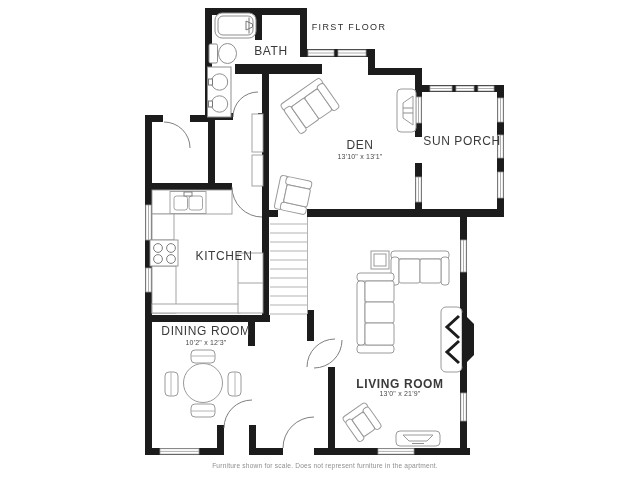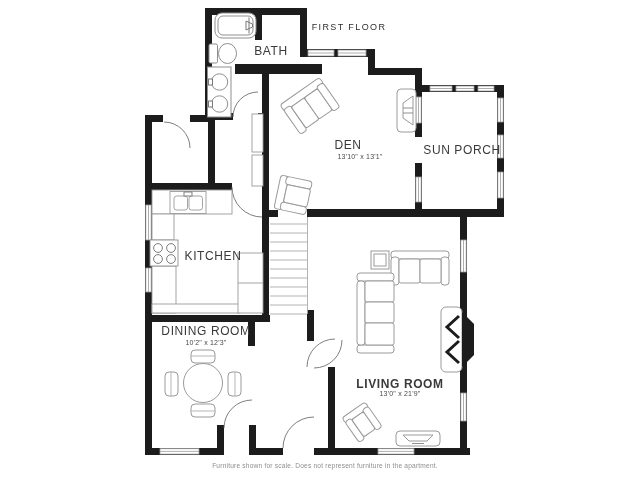--- a/index.html
+++ b/index.html
@@ -268,26 +268,26 @@
       <line x1="191" y1="411" x2="215" y2="411" stroke="#b5b5b5"></line>
       <line x1="171" y1="372" x2="171" y2="396" stroke="#b5b5b5"></line>
       <line x1="235" y1="372" x2="235" y2="396" stroke="#b5b5b5"></line>
     </g>
   </svg>
 
   <div class="lbl plan-title" style="left:349px;top:28px;">FIRST FLOOR</div>
 
   <div class="lbl room-name" style="left:271px;top:52px;">BATH</div>
 
-  <div class="lbl room-name" style="left:348px;top:146px;">DEN</div>
+  <div class="lbl room-name" style="left:360px;top:146px;">DEN</div>
   <div class="lbl room-dims" style="left:360px;top:157px;">13'10" x 13'1"</div>
 
-  <div class="lbl room-name" style="left:462px;top:151px;">SUN PORCH</div>
-
-  <div class="lbl room-name" style="left:213px;top:257px;text-align:right;">KITCHEN</div>
+  <div class="lbl room-name" style="left:462px;top:142px;">SUN PORCH</div>
+
+  <div class="lbl room-name" style="left:224px;top:257px;text-align:right;">KITCHEN</div>
 
   <div class="lbl room-name" style="left:206px;top:332px;">DINING ROOM</div>
   <div class="lbl room-dims" style="left:206px;top:343px;">10'2" x 12'3"</div>
 
   <div class="lbl room-name" style="left:400px;top:385px;font-weight:bold;">LIVING ROOM</div>
   <div class="lbl room-dims" style="left:400px;top:394px;">13'0" x 21'9"</div>
 
   <div class="lbl footer-note" style="left:325px;top:466px;">Furniture shown for scale. Does not represent furniture in the apartment.</div>
 </div>
 

